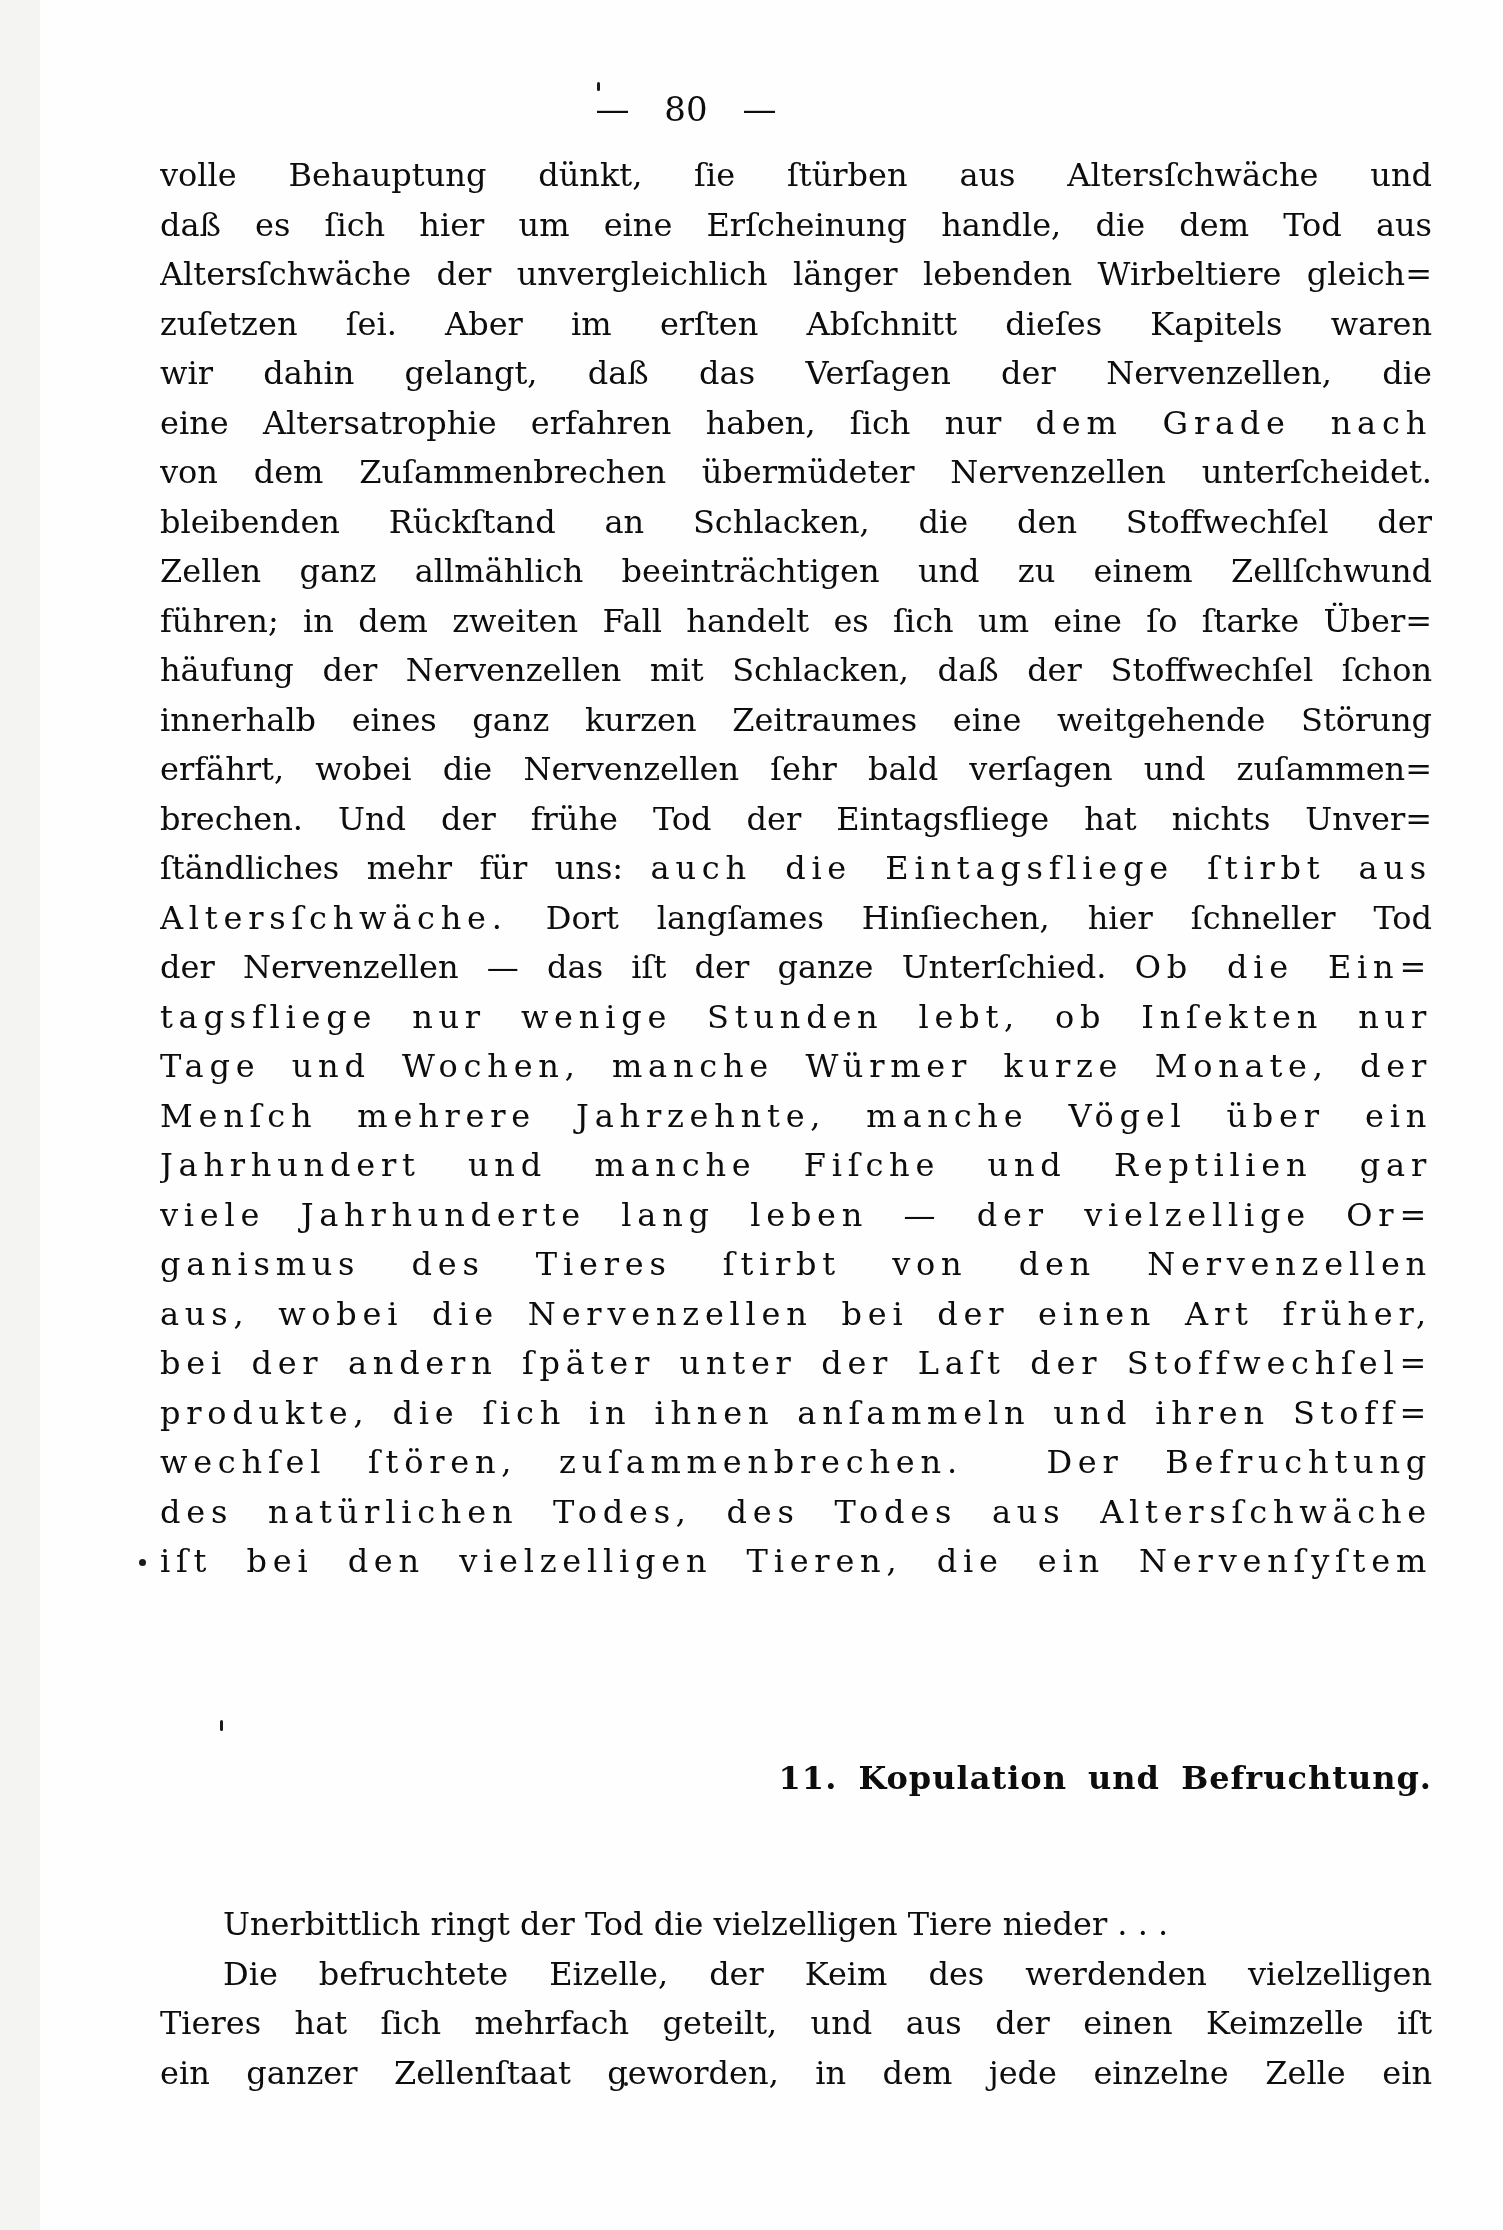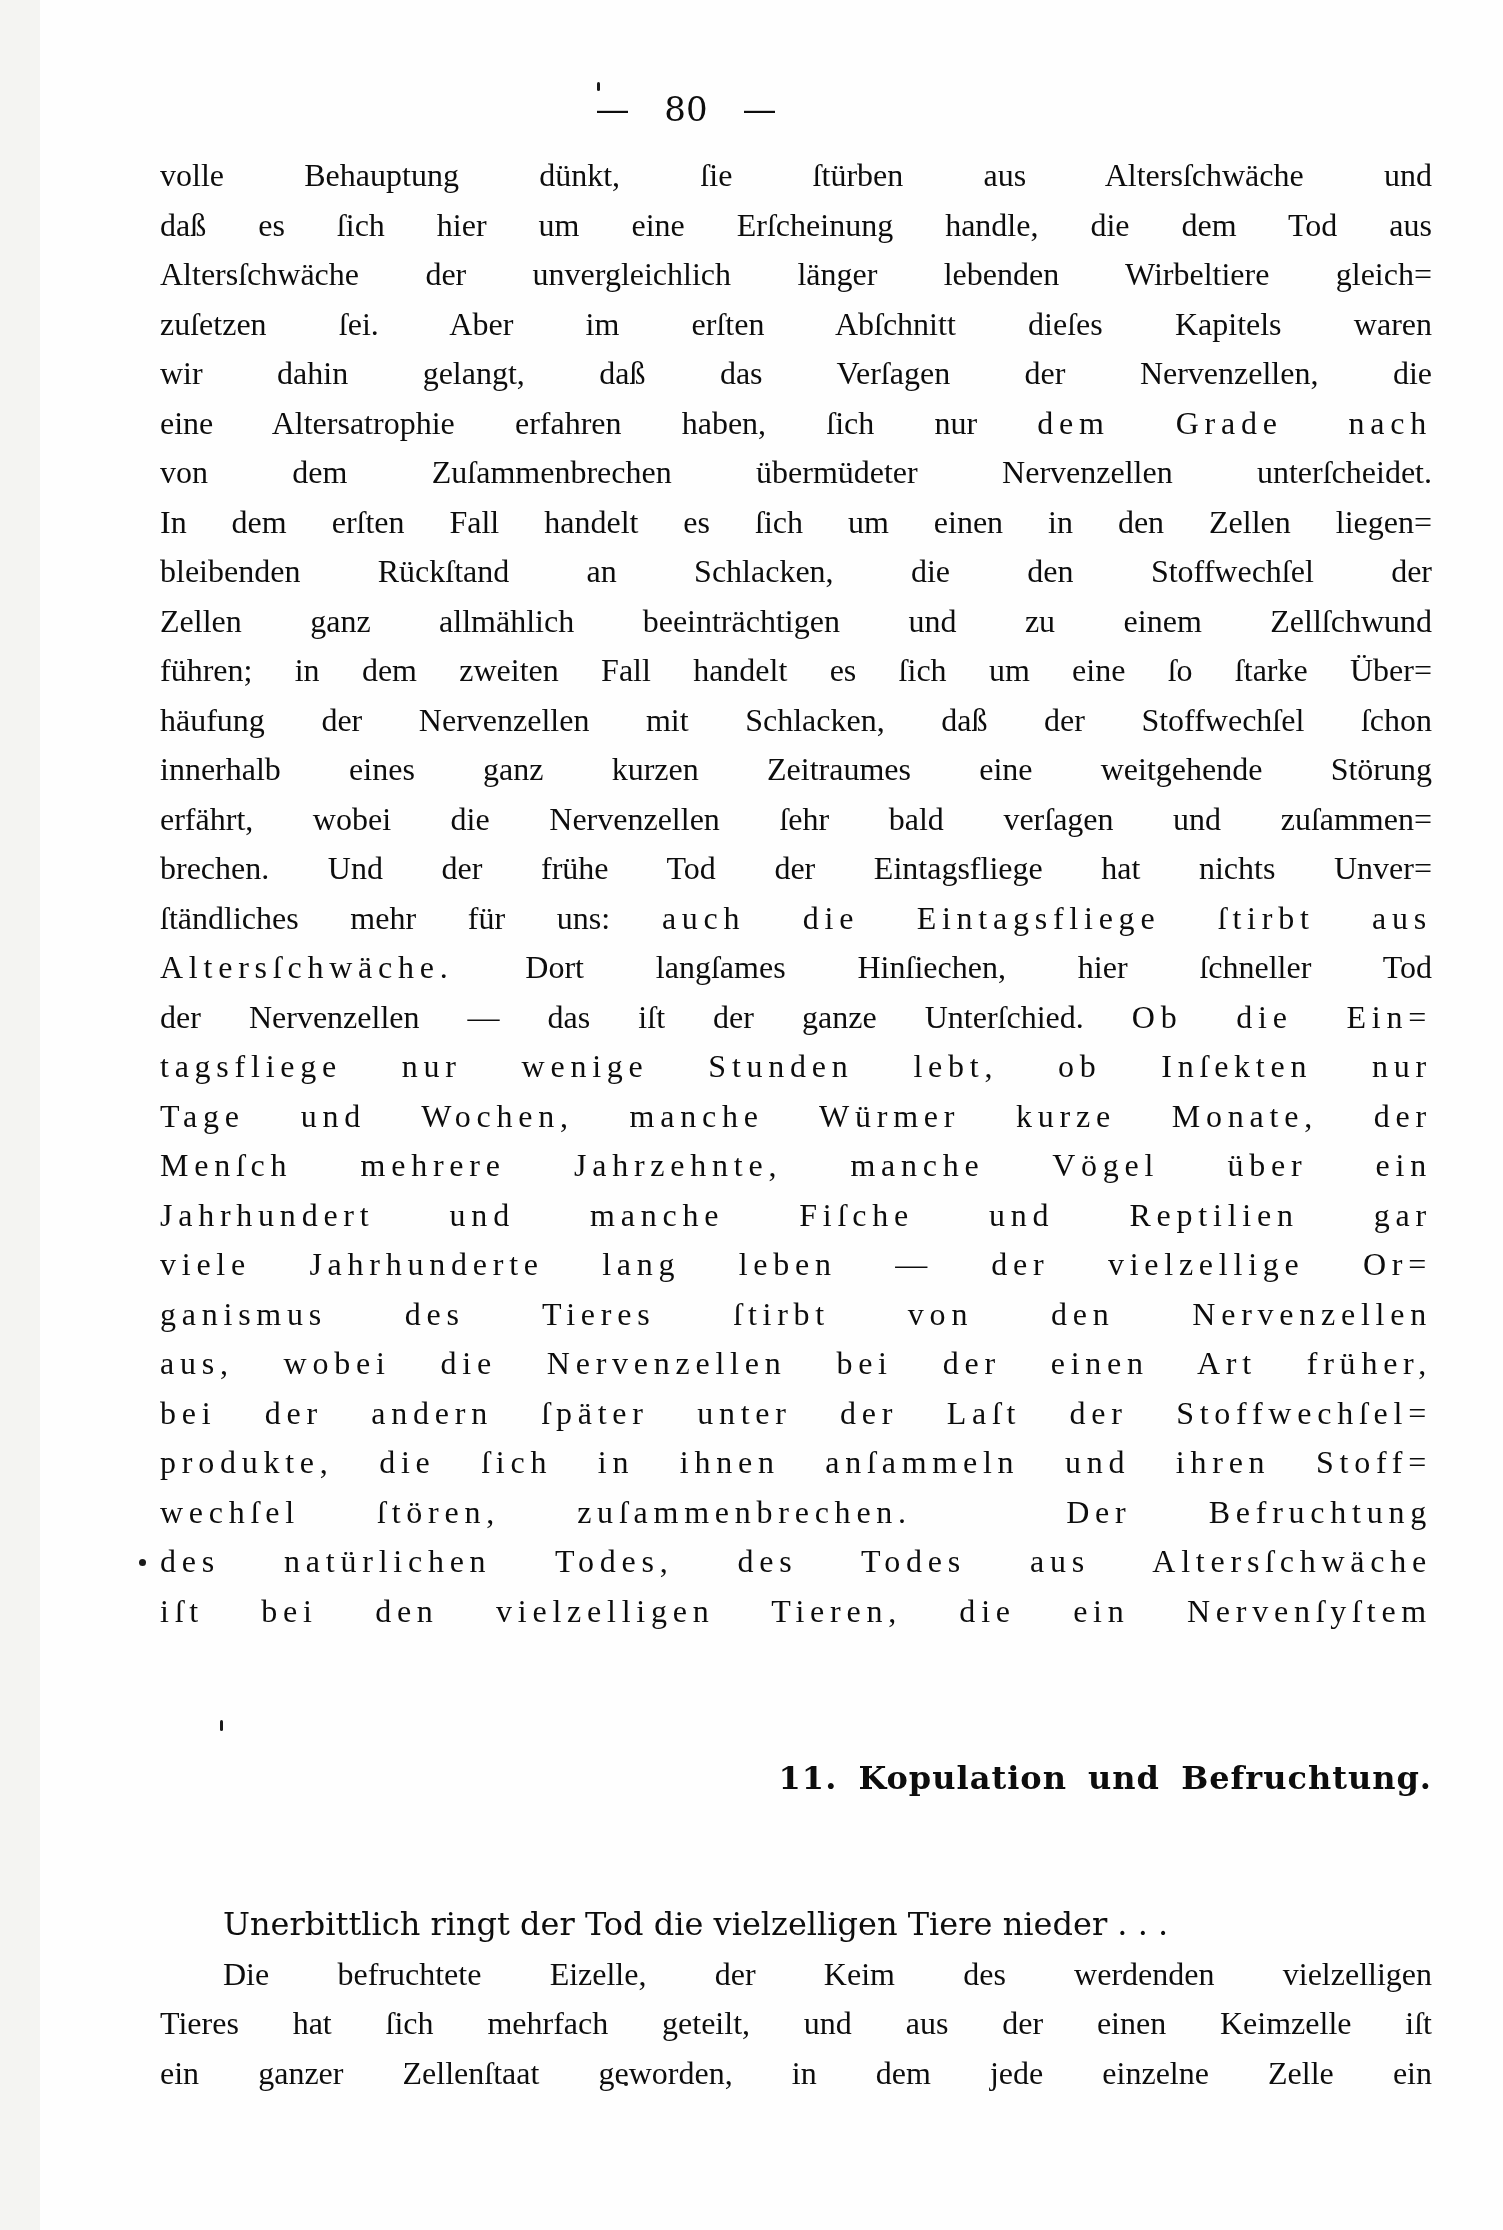--- a/index.html
+++ b/index.html
@@ -32,21 +32,21 @@
     font-size: 32px; line-height: 50px;
     letter-spacing: 1px; word-spacing: 9px;
   }
   .line {
     height: 49.5px; line-height: 49.5px;
     overflow: hidden;
     font-size: 32px;
     text-align: left;
     white-space: normal;
   }
-  .line.j { text-align: justify; font-family: Liberation Serif, serif; }
+  .line.j { text-align: justify; }
   .line.j::after { content: ""; display: inline-block; width: 100%; height: 0; }
   .line.ind { text-indent: 63px; }
   .sp { letter-spacing: 0.18em; }
   .speck { position: absolute; background: #1a1a1a; border-radius: 50%; }
   #speck-margin-dot { left: 99px;  top: 1559px; width: 7px; height: 7px; }
   #speck-tick-1     { left: 180px; top: 1720px; width: 3px; height: 11px; border-radius: 2px; }
   #speck-tick-2     { left: 557px; top: 82px;   width: 3px; height: 9px;  border-radius: 2px; }
   #speck-dot-1      { left: 1490px;top: 948px;  width: 5px; height: 4px; }
   #speck-dot-2      { left: 584px; top: 2082px; width: 4px; height: 4px; }
 </style>
@@ -58,21 +58,20 @@
   <div class="page-number">— 80 —</div>
 
   <div id="para1" class="text-col">
       <div class="line j"><span>volle Behauptung dünkt, ſie ſtürben aus Altersſchwäche und</span></div>
       <div class="line j"><span>daß es ſich hier um eine Erſcheinung handle, die dem Tod aus</span></div>
       <div class="line j"><span>Altersſchwäche der unvergleichlich länger lebenden Wirbeltiere gleich=</span></div>
       <div class="line j"><span>zuſetzen ſei. Aber im erſten Abſchnitt dieſes Kapitels waren</span></div>
       <div class="line j"><span>wir dahin gelangt, daß das Verſagen der Nervenzellen, die</span></div>
       <div class="line j"><span>eine Altersatrophie erfahren haben, ſich nur </span><span class="sp">dem Grade nach</span></div>
       <div class="line j"><span>von dem Zuſammenbrechen übermüdeter Nervenzellen unterſcheidet.</span></div>
-      <div class="line j"><span>In dem erſten Fall handelt es ſich um einen in den Zellen liegen=</span></div>
       <div class="line j"><span>bleibenden Rückſtand an Schlacken, die den Stoffwechſel der</span></div>
       <div class="line j"><span>Zellen ganz allmählich beeinträchtigen und zu einem Zellſchwund</span></div>
       <div class="line j"><span>führen; in dem zweiten Fall handelt es ſich um eine ſo ſtarke Über=</span></div>
       <div class="line j"><span>häufung der Nervenzellen mit Schlacken, daß der Stoffwechſel ſchon</span></div>
       <div class="line j"><span>innerhalb eines ganz kurzen Zeitraumes eine weitgehende Störung</span></div>
       <div class="line j"><span>erfährt, wobei die Nervenzellen ſehr bald verſagen und zuſammen=</span></div>
       <div class="line j"><span>brechen. Und der frühe Tod der Eintagsfliege hat nichts Unver=</span></div>
       <div class="line j"><span>ſtändliches mehr für uns: </span><span class="sp">auch die Eintagsfliege ſtirbt aus</span></div>
       <div class="line j"><span class="sp">Altersſchwäche.</span><span> Dort langſames Hinſiechen, hier ſchneller Tod</span></div>
       <div class="line j"><span>der Nervenzellen — das iſt der ganze Unterſchied. </span><span class="sp">Ob die Ein=</span></div>

